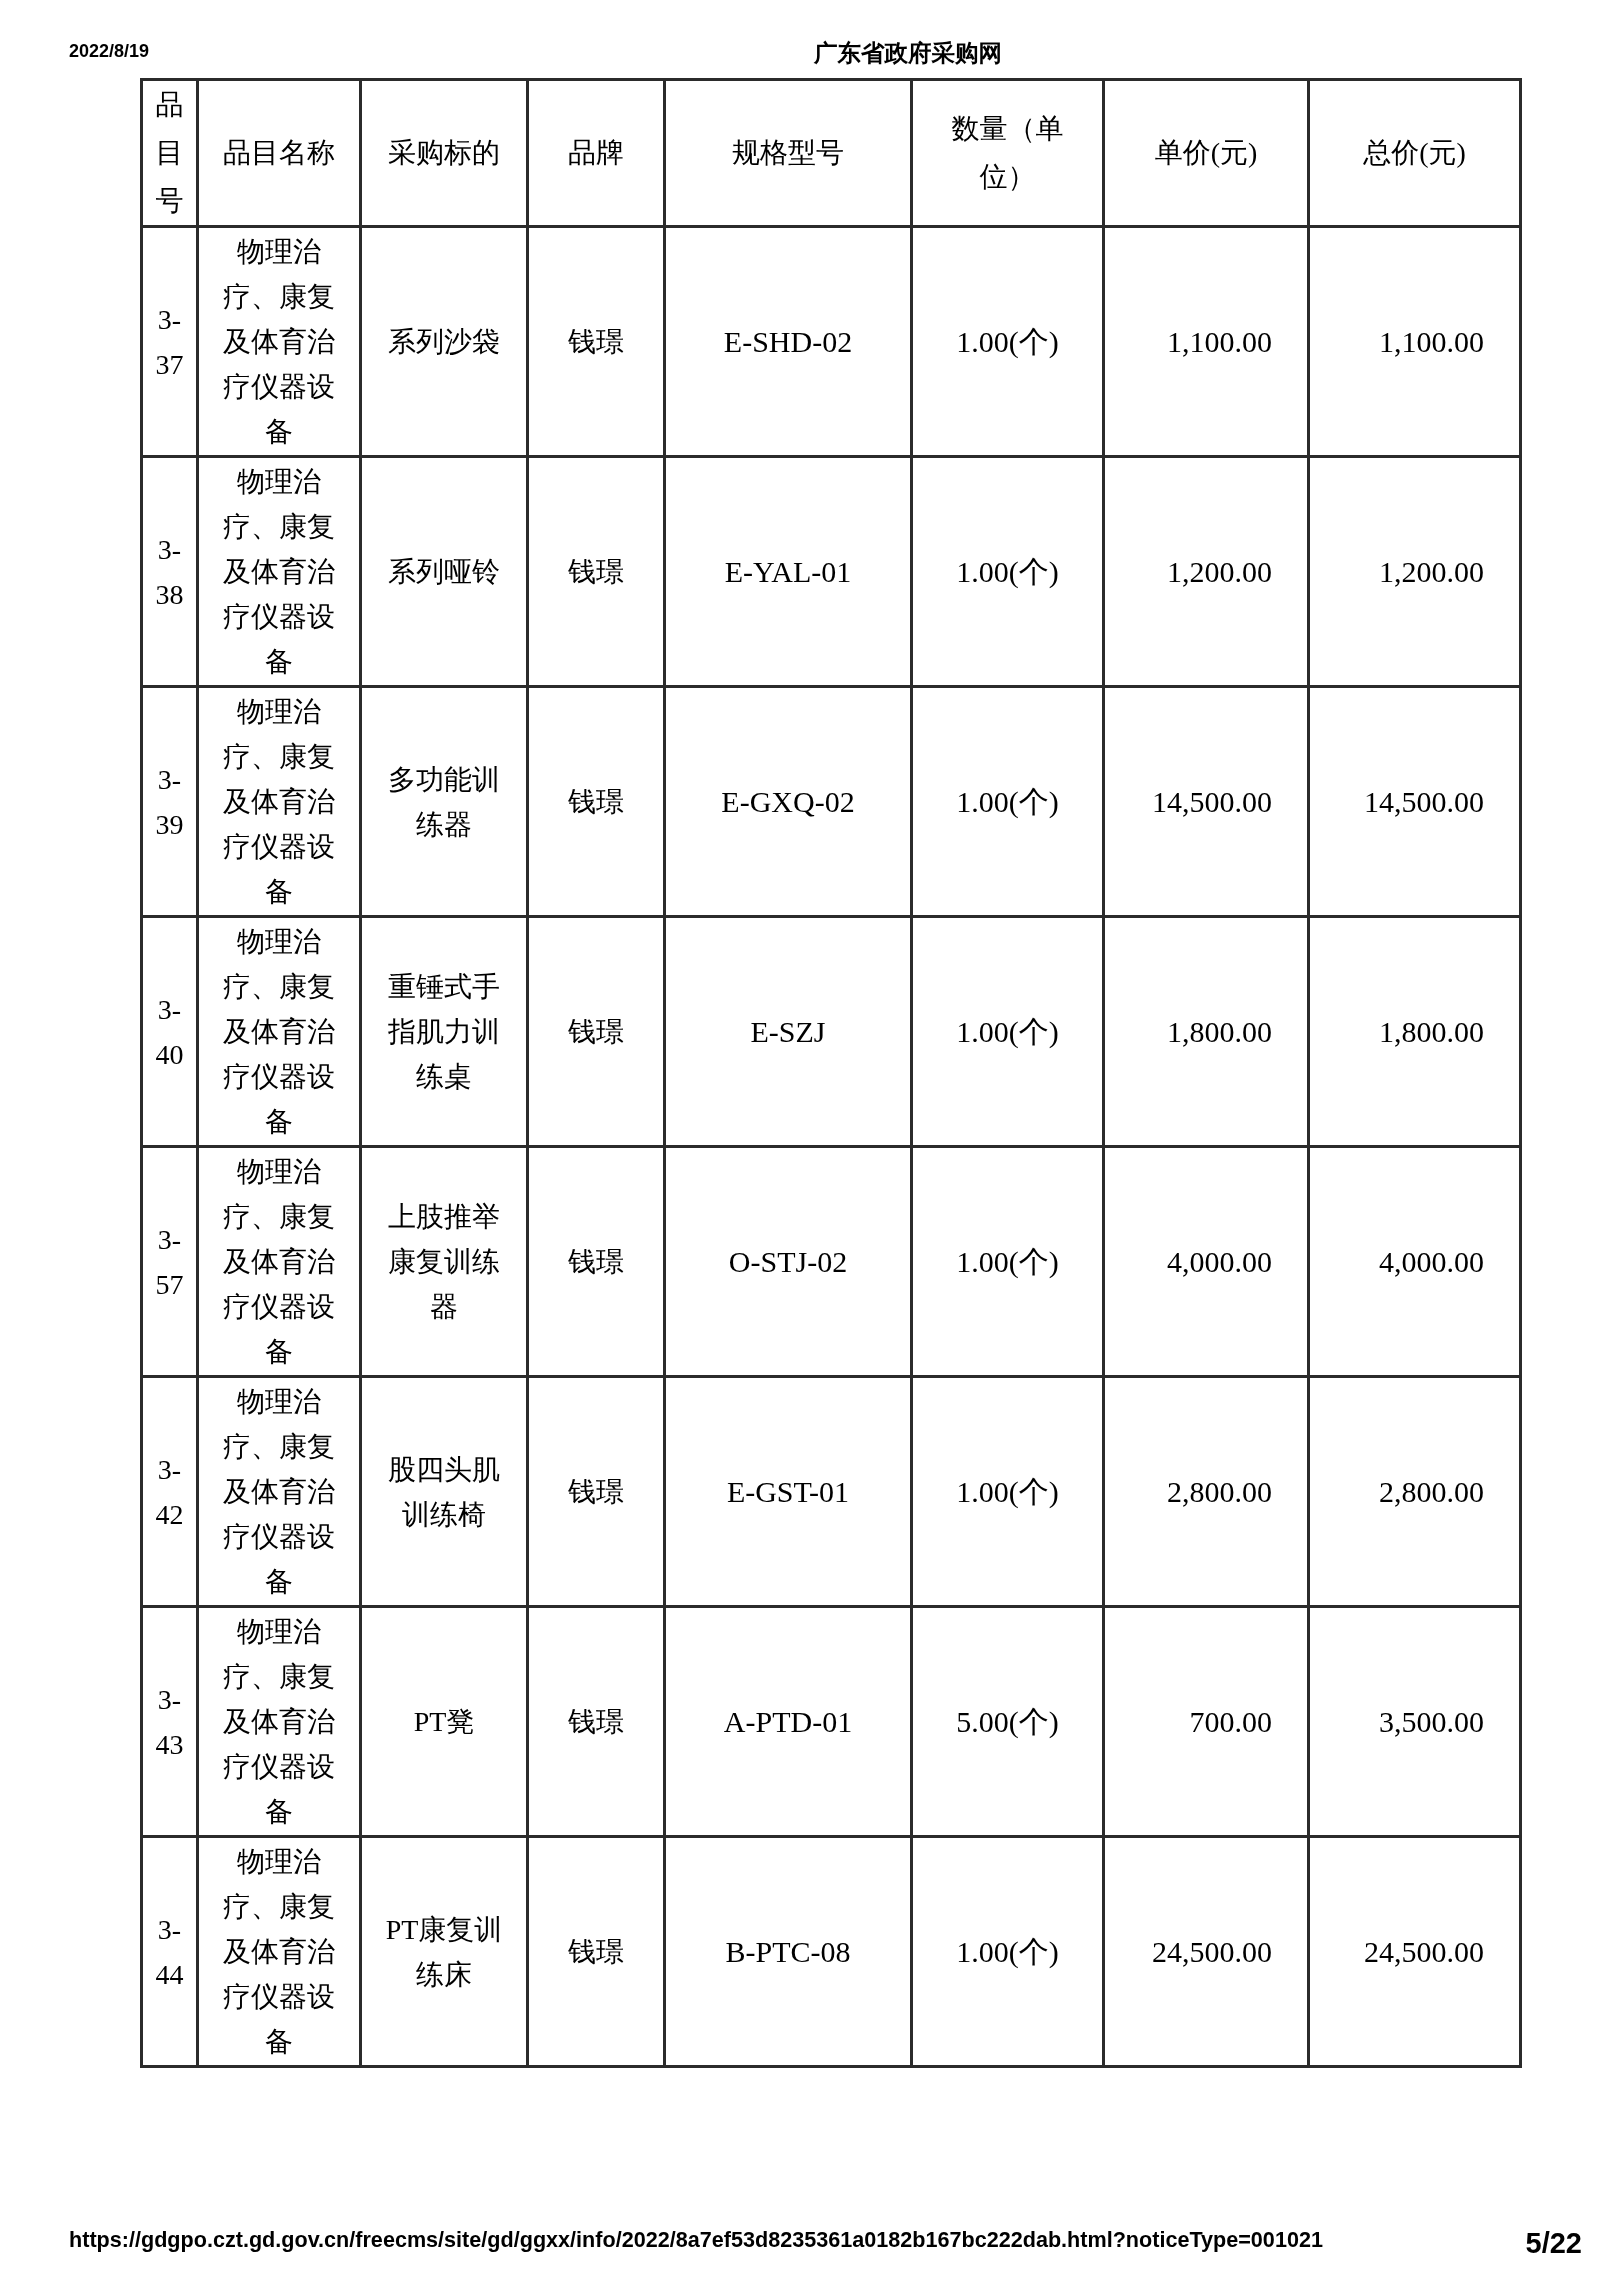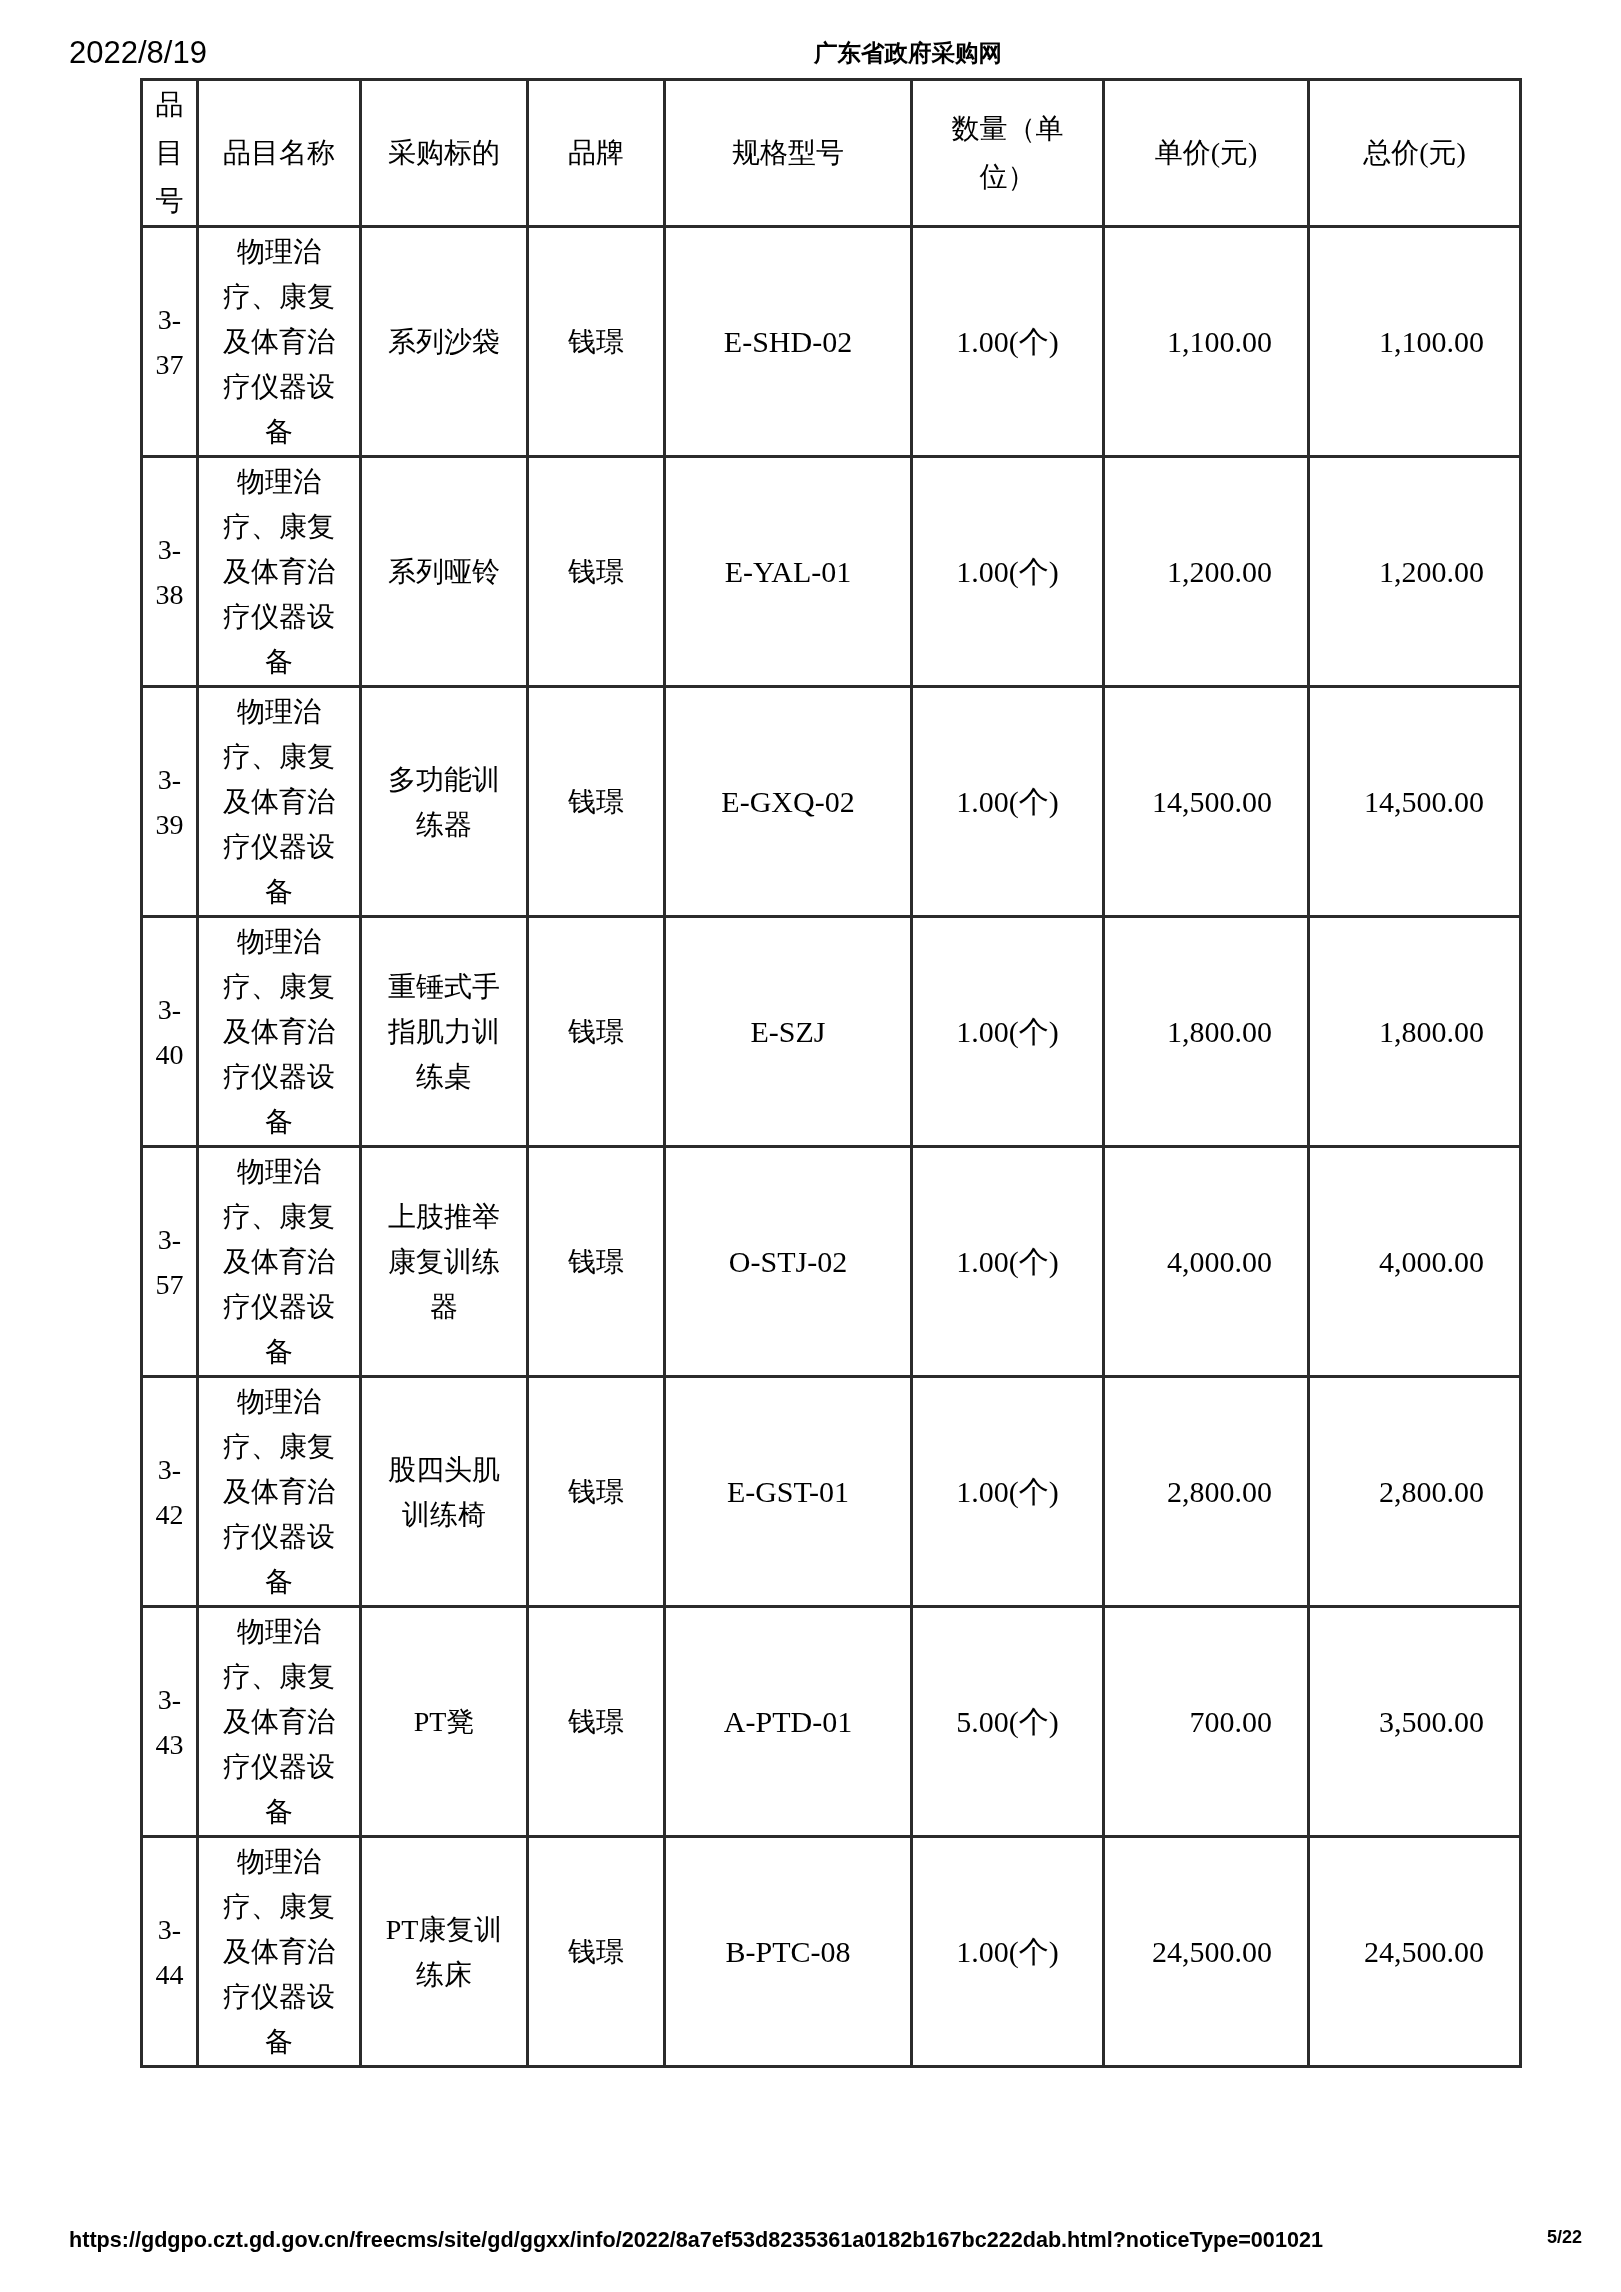--- a/index.html
+++ b/index.html
@@ -4,24 +4,24 @@
 <style>
   html,body { margin:0; padding:0; }
   body {
     width:1621px; height:2293px;
     background:#ffffff;
     position:relative;
     font-family:"Liberation Sans", sans-serif;
     color:#000;
   }
   
-  .hdr-date  { position:absolute; left:69px;  top:35px;  font-size:31px; font-weight:400; white-space:nowrap; }
+  .hdr-date  { position:absolute; left:69px;  top:41px;  font-size:18px; font-weight:700; white-space:nowrap; }
   .hdr-title { position:absolute; left:814px; top:37px;  font-size:23.5px; font-weight:700; white-space:nowrap; }
   .ftr-url   { position:absolute; left:69px;  top:2227px; font-size:21.6px; font-weight:700; white-space:nowrap; }
-  .ftr-page  { position:absolute; right:39px; top:2227px; font-size:18px; font-weight:700; white-space:nowrap; }
+  .ftr-page  { position:absolute; right:39px; top:2227px; font-size:29px; font-weight:700; white-space:nowrap; }
 
   
   table.proc {
     position:absolute; left:140px; top:78px;
     width:1378px;
     border-collapse:collapse;
     table-layout:fixed;
     font-family:"Liberation Serif", serif;
     color:#000;
   }

